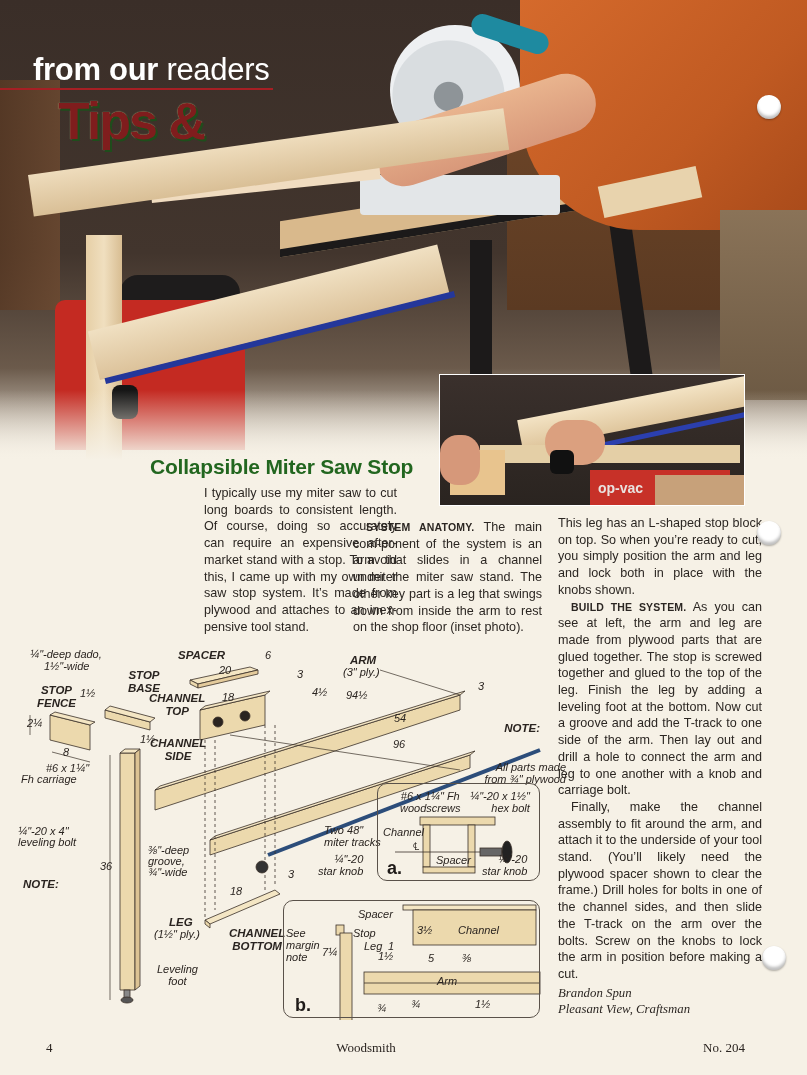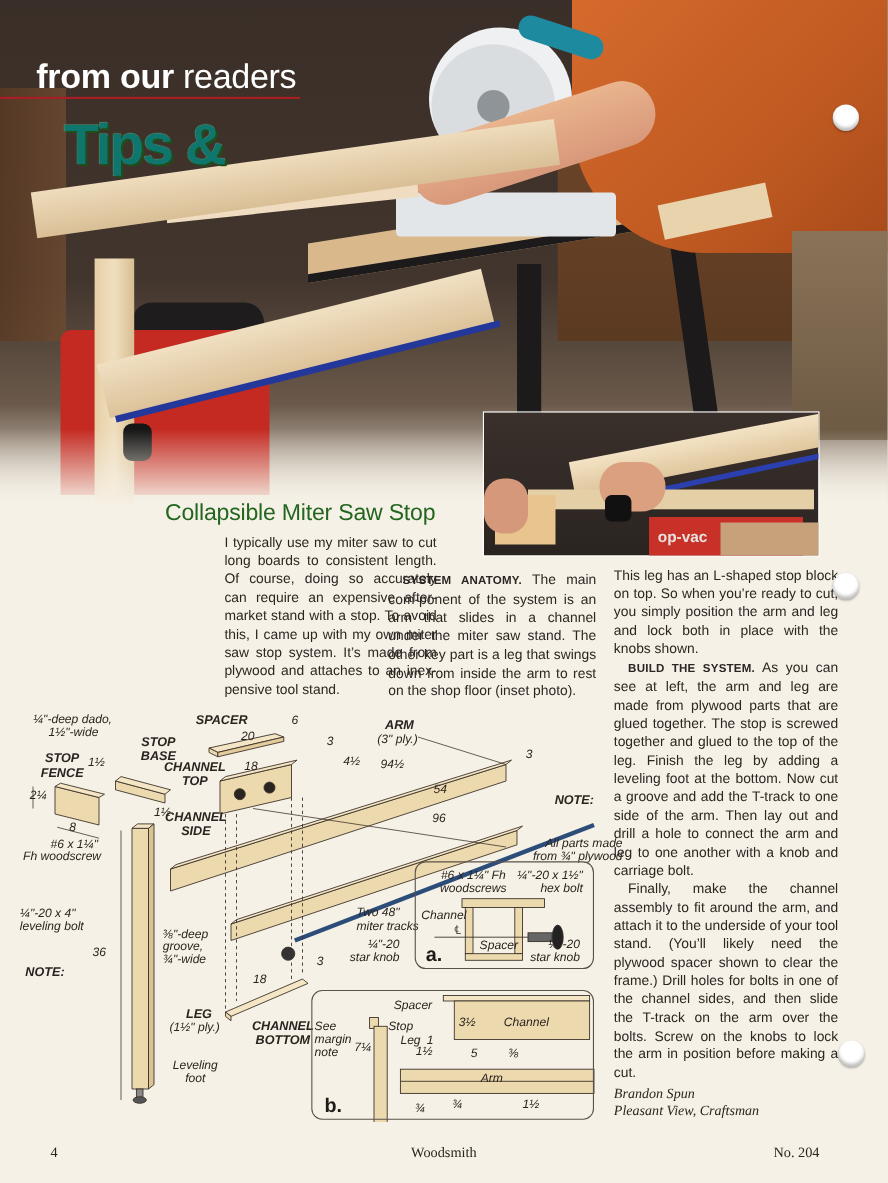--- a/index.html
+++ b/index.html
@@ -43,40 +43,40 @@
     background: linear-gradient(135deg,#d56a2c,#c05a22 60%,#a84a1a); border-radius: 0 0 0 120px; }
   .hero .arm-skin { position: absolute; left: 370px; top: 100px; width: 230px; height: 60px;
     background: linear-gradient(180deg,#e9b48e,#d8987a); border-radius: 30px; transform: rotate(-18deg); }
   .hero .pants { position: absolute; left: 720px; top: 210px; width: 87px; height: 190px; background: linear-gradient(180deg,#8a7358,#6d5a44); }
   .hero .board { position: absolute; left: 150px; top: 165px; width: 230px; height: 26px; background: #f0dcc0; transform: rotate(-6deg); }
 
   
   .kicker { position: absolute; left: 33px; top: 52px; font-size: 31px; color: #ffffff; letter-spacing: -.3px; text-align: center; }
   .kicker b { font-weight: bold; }
   .kicker-rule { position: absolute; left: 0; top: 88px; width: 273px; height: 2px; background: #a61f24; }
-  .title { position: absolute; left: 58px; top: 109px; font-size: 52px; line-height: 46px; font-weight: bold;
-    color: #0f766e; letter-spacing: -2px; text-shadow: 2px 2px 0 #1f4d1c, 0 0 1px #9fd08f; }
+  .title { position: absolute; left: 58px; top: 98px; font-size: 52px; line-height: 46px; font-weight: bold;
+    color: #7f1d1d; letter-spacing: -2px; text-shadow: 2px 2px 0 #1f4d1c, 0 0 1px #9fd08f; }
 
   
   .inset { position: absolute; left: 439px; top: 374px; width: 306px; height: 132px; overflow: hidden;
     border: 1px solid #ffffff; background: linear-gradient(180deg,#3a302c,#2a2420); }
   .inset .vac { position: absolute; left: 150px; top: 95px; width: 140px; height: 40px; background: #c73128; }
   .inset .vac-label { position: absolute; left: 158px; top: 105px; color: #e9e2df; font-size: 14px; font-weight: bold; }
   .inset .arm { position: absolute; left: 80px; top: 45px; width: 240px; height: 30px;
     background: linear-gradient(180deg,#f3e3c4,#dfc69d); transform: rotate(-11deg); transform-origin: left center; }
   .inset .arm-track { position: absolute; left: 160px; top: 52px; width: 150px; height: 5px; background: #2b3fae; transform: rotate(-12deg); }
   .inset .leg { position: absolute; left: 40px; top: 70px; width: 260px; height: 18px; background: #e4cfa6; }
   .inset .block { position: absolute; left: 10px; top: 75px; width: 55px; height: 45px; background: #e8c48e; }
   .inset .hand-l { position: absolute; left: 0; top: 60px; width: 40px; height: 50px; background: #d6987a; border-radius: 18px; }
   .inset .hand-r { position: absolute; left: 105px; top: 45px; width: 60px; height: 45px; background: #dba07f; border-radius: 22px; }
   .inset .knob { position: absolute; left: 110px; top: 75px; width: 24px; height: 24px; background: #111; border-radius: 6px; }
   .inset .floor { position: absolute; left: 215px; top: 100px; width: 91px; height: 32px; background: #c7a17a; }
 
   
-  .headline { position: absolute; left: 150px; top: 455px; font-size: 21px; font-weight: normal; color: #22661f; letter-spacing: -.2px; }
+  .headline { position: absolute; left: 150px; top: 455px; font-size: 21px; font-weight: bold; color: #22661f; letter-spacing: -.2px; }
   .col { position: absolute; font-size: 12.6px; line-height: 16.7px; color: #2b2622; text-align: justify; }
   .col1 { left: 204px; top: 485px; width: 193px; }
   .col2 { left: 353px; top: 519px; width: 189px; }
   .col3 { left: 558px; top: 515px; width: 204px; }
   .col p { margin: 0; }
   .col p.indent { text-indent: 13px; }
   .runin { font-weight: bold; font-size: 10.5px; letter-spacing: .2px; }
   .byline { font-family: "Liberation Serif", serif; font-style: italic; font-size: 12.8px; line-height: 16.5px; margin-top: 2px; }
 
   
@@ -87,21 +87,21 @@
   .lbl.note { white-space: normal; font-size: 11px; line-height: 12.5px; }
   .lbl.r { text-align: right; }
   .box-a, .box-b { position: absolute; border: 1px solid #5a524a; border-radius: 10px; background: transparent; }
   .box-a { left: 377px; top: 143px; width: 163px; height: 98px; }
   .box-b { left: 283px; top: 260px; width: 257px; height: 118px; }
   .box-tag { position: absolute; font-weight: bold; font-style: normal; font-size: 18px; color: #1e1a18; }
 
   
   .footer { position: absolute; top: 1040px; font-family: "Liberation Serif", serif; font-size: 13px; color: #2a2420; }
   .f-page { left: 46px; }
-  .f-mag { left: 0; width: 807px; text-align: center; }
+  .f-mag { left: 0; width: 732px; text-align: center; }
   .f-issue { right: 62px; }
 
   
   .hole { position: absolute; width: 24px; height: 24px; border-radius: 50%; background: #ffffff;
     box-shadow: inset 0 -3px 3px rgba(0,0,0,.25), 0 1px 2px rgba(0,0,0,.3); }
 </style>
 </head>
 <body>
 
 <div class="hero">
@@ -251,21 +251,21 @@
   <div class="lbl" style="left:44px;top:20px;">1½"-wide</div>
   <div class="lbl cap" style="left:128px;top:29px;white-space:pre;">STOP
 BASE</div>
   <div class="lbl cap" style="left:37px;top:44px;white-space:pre;">STOP
 FENCE</div>
   <div class="lbl" style="left:80px;top:47px;">1½</div>
   <div class="lbl" style="left:27px;top:77px;">2¼</div>
   <div class="lbl" style="left:63px;top:106px;">8</div>
   <div class="lbl" style="left:140px;top:93px;">1½</div>
   <div class="lbl" style="left:46px;top:122px;">#6 x 1¼"</div>
-  <div class="lbl" style="left:21px;top:133px;">Fh woodscrew</div>
+  <div class="lbl" style="left:21px;top:133px;">Fh carriage</div>
 
   <div class="lbl cap" style="left:178px;top:9px;">SPACER</div>
   <div class="lbl" style="left:219px;top:24px;">20</div>
   <div class="lbl" style="left:265px;top:9px;">6</div>
   <div class="lbl" style="left:297px;top:28px;">3</div>
   <div class="lbl" style="left:312px;top:46px;">4½</div>
   <div class="lbl cap" style="left:149px;top:52px;white-space:pre;">CHANNEL
 TOP</div>
   <div class="lbl" style="left:222px;top:51px;">18</div>
   <div class="lbl cap" style="left:150px;top:97px;white-space:pre;">CHANNEL
@@ -276,21 +276,21 @@
   <div class="lbl" style="left:346px;top:49px;">94½</div>
   <div class="lbl" style="left:478px;top:40px;">3</div>
   <div class="lbl" style="left:394px;top:72px;text-align:center;">54</div>
   <div class="lbl" style="left:393px;top:98px;">96</div>
   <div class="lbl cap r" style="left:470px;top:82px;width:70px;">NOTE:</div>
   <div class="lbl r" style="left:456px;top:93px;width:110px;white-space:pre;margin-top:28px;">All parts made
 from ¾" plywood</div>
 
   <div class="lbl" style="left:18px;top:185px;">¼"-20 x 4"</div>
   <div class="lbl" style="left:18px;top:196px;">leveling bolt</div>
-  <div class="lbl" style="left:84px;top:220px;">36</div>
+  <div class="lbl" style="left:100px;top:220px;">36</div>
   <div class="lbl" style="left:148px;top:205px;white-space:pre;line-height:11px;">⅜"-deep
 groove,
 ¾"-wide</div>
   <div class="lbl" style="left:324px;top:184px;white-space:pre;">Two 48"
 miter tracks</div>
   <div class="lbl" style="left:318px;top:213px;white-space:pre;text-align:right;">¼"-20
 star knob</div>
   <div class="lbl" style="left:230px;top:245px;">18</div>
   <div class="lbl" style="left:288px;top:228px;">3</div>
   <div class="lbl cap" style="left:229px;top:287px;white-space:pre;">CHANNEL

